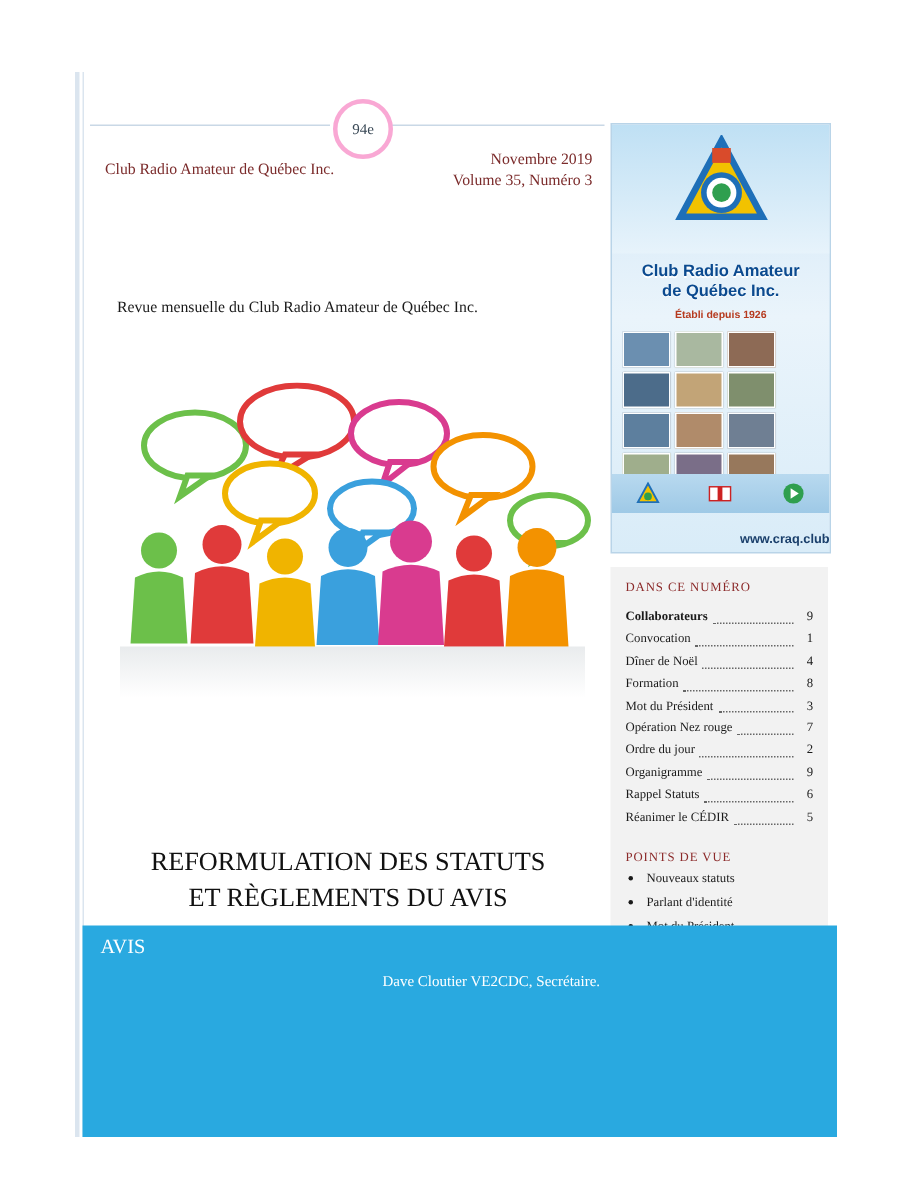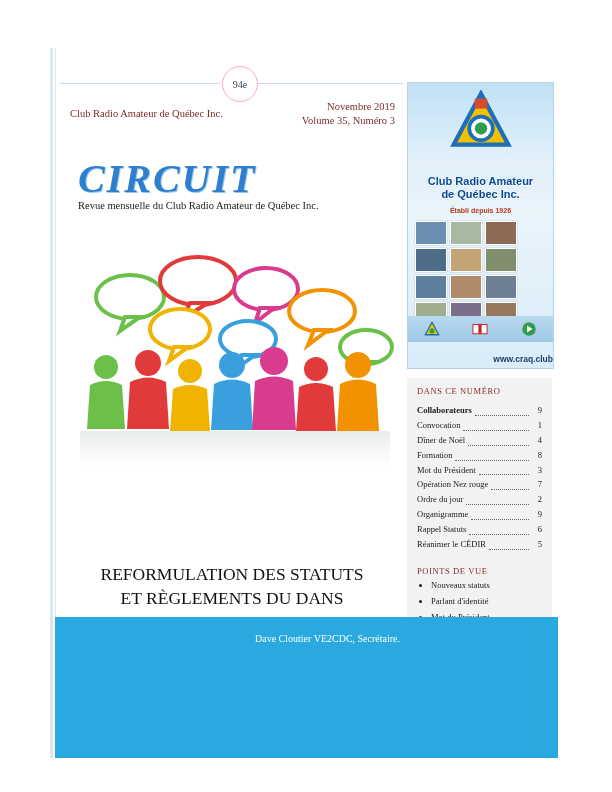--- a/index.html
+++ b/index.html
@@ -43,21 +43,21 @@
   }
 
   
   .masthead-badge {
     position: absolute;
     left: 222px;
     top: 66px;
     width: 34px;
     height: 34px;
     border-radius: 50%;
-    border: 1px solid #f9a8d4;
+    border: 3px solid #f9a8d4;
     background: #ffffff;
     color: #3b4a57;
     font-size: 10px;
     font-family: "Liberation Serif", serif;
     display: flex;
     align-items: center;
     justify-content: center;
   }
   .badge-line-l, .badge-line-r {
     position: absolute;
@@ -314,21 +314,20 @@
   <div class="badge-line-l"></div>
   <div class="badge-line-r"></div>
   <div class="masthead-badge">94e</div>
 
   <div class="club-line">Club Radio Amateur de Québec Inc.</div>
   <div class="issue-line">
     <div>Novembre 2019</div>
     <div>Volume 35, Numéro 3</div>
   </div>
 
-  <div class="title-circuit">CIRCUIT</div>
   <div class="subtitle">Revue mensuelle du Club Radio Amateur de Québec Inc.</div>
 
   <div class="hero">
     <svg width="330" height="215" viewBox="0 0 330 215" xmlns="http://www.w3.org/2000/svg">
 
       <g>
         <g>
           <ellipse cx="60" cy="42" rx="34" ry="22" fill="#ffffff" stroke="#6cc04a" stroke-width="4"></ellipse>
           <path d="M55 62 L50 76 L70 62 Z" fill="#ffffff" stroke="#6cc04a" stroke-width="4"></path>
         </g>
@@ -396,21 +395,21 @@
             <stop offset="0%" stop-color="#9aa5ad"></stop>
             <stop offset="100%" stop-color="#ffffff"></stop>
           </linearGradient>
         </defs>
       </g>
     </svg>
   </div>
 
   <div class="headline">
     <div>REFORMULATION DES STATUTS</div>
-    <div>ET RÈGLEMENTS DU DANS</div>
+    <div>ET RÈGLEMENTS DU AVIS</div>
   </div>
 
   <div class="rightcol">
     <div class="poster">
       <div class="poster-top"></div>
       <svg class="poster-logo" viewBox="0 0 100 100">
         <polygon points="50,6 94,88 6,88" fill="#f2c200" stroke="#1e6fb8" stroke-width="7"></polygon>
         <circle cx="50" cy="62" r="22" fill="#1e6fb8"></circle>
         <circle cx="50" cy="62" r="16" fill="#ffffff"></circle>
         <circle cx="50" cy="62" r="10" fill="#2f9f4f"></circle>
@@ -511,16 +510,17 @@
 
     <div class="pov-head">POINTS DE VUE</div>
     <ul class="pov-list">
       <li>Nouveaux statuts</li>
       <li>Parlant d'identité</li>
       <li>Mot du Président</li>
     </ul>
   </div>
 
   <div class="notice">
+    <div class="notice-title">AVIS</div>
     <div class="notice-sign">Dave Cloutier VE2CDC, Secrétaire.</div>
   </div>
 
 </div>
 
 </body></html>

